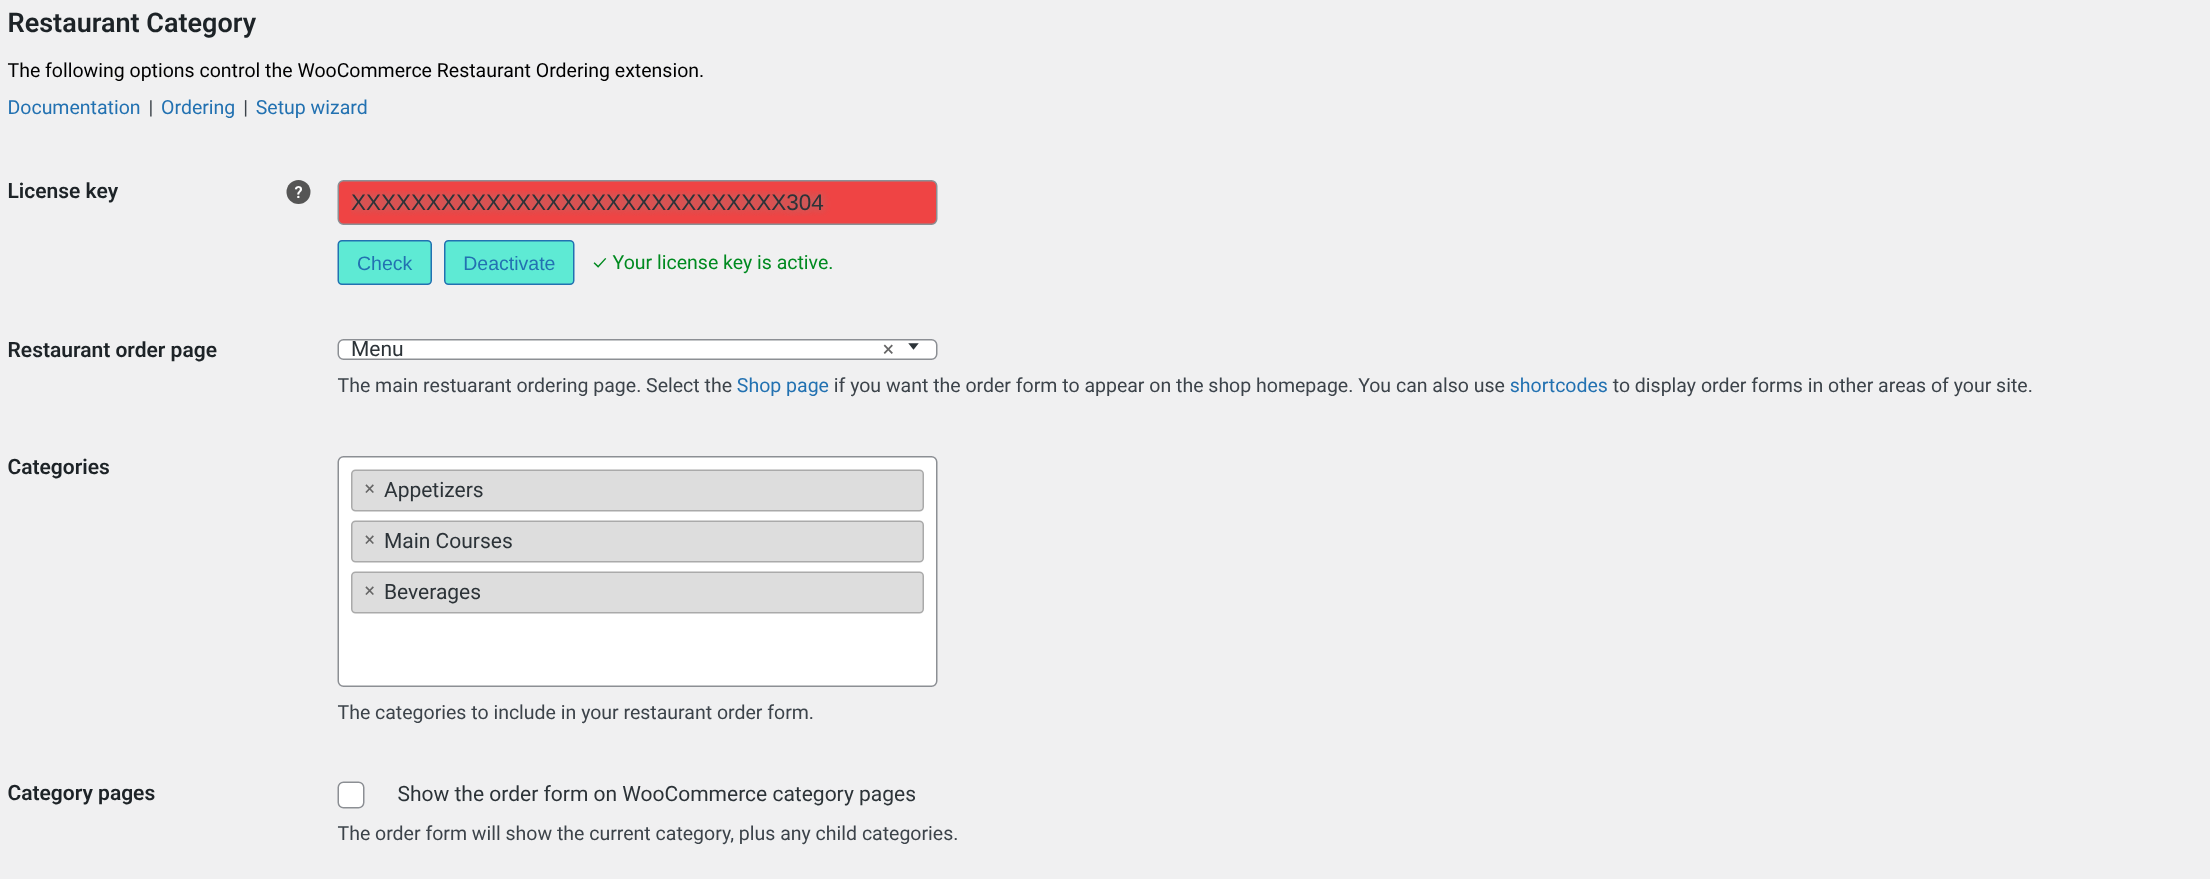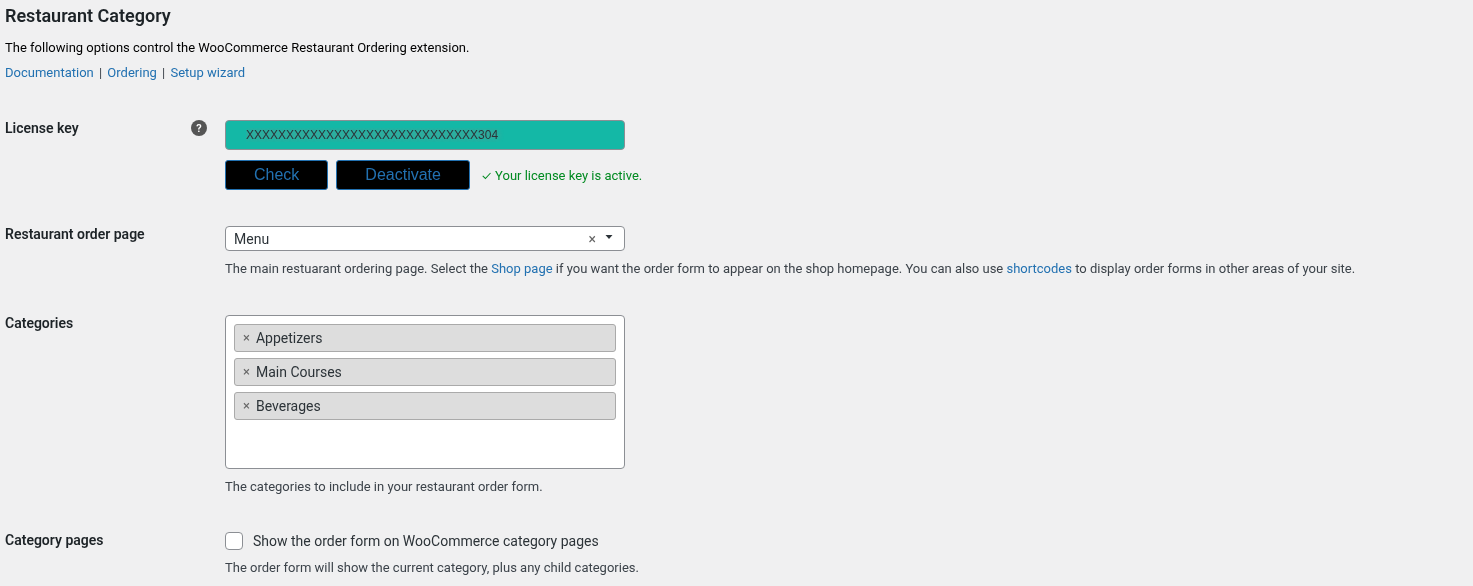--- a/index.html
+++ b/index.html
@@ -30,55 +30,55 @@
     font-size: 14px;
     color: #1d2327;
     padding: 18px 10px 18px 0;
   }
   .form-table td { vertical-align: top; padding: 18px 0 18px 0; }
 
   .help-icon { display:inline-flex; align-items:center; justify-content:center; width:16px; height:16px; border-radius:50%; background:#555; color:#fff; font-size:11px; font-weight:600; margin-left:auto; cursor:help; }
   .th-inner { display:flex; align-items:flex-start; justify-content:space-between; padding-right:8px;}
 
   input.text-input {
-    width: 400px; height: 30px; padding: 2px 20px;
+    width: 400px; height: 30px; padding: 2px 8px;
     border: 1px solid #8c8f94; border-radius: 4px;
-    font-size: 12px; background:#14b8a6; color:#2c3338;
+    font-size: 15px; background:#ef4444; color:#2c3338;
   }
   .blurred { color: transparent; text-shadow: 0 0 6px #888; }
   .license-row2 { margin-top: 10px; display:flex; align-items:center; gap:8px; }
   button.secondary {
-    height: 30px; padding: 0 28px;
-    border: 1px solid #2271b1; background:#000000; color:#2271b1;
-    border-radius: 3px; font-size: 16px; cursor:pointer;
+    height: 30px; padding: 0 12px;
+    border: 1px solid #2271b1; background:#5eead4; color:#2271b1;
+    border-radius: 3px; font-size: 13px; cursor:pointer;
   }
   .status-active { color:#008a20; font-size:13px; display:inline-flex; align-items:center; gap:4px; margin-left:4px;}
   .check-mark { color:#008a20; }
 
   .select2 {
-    width: 400px; height: 25px; border:1px solid #8c8f94; border-radius:4px;
+    width: 400px; height: 14px; border:1px solid #8c8f94; border-radius:4px;
     background:#fff; display:flex; align-items:center; padding:0 8px; position:relative;
     font-size:14px; color:#2c3338;
   }
   .select2 .clear { position:absolute; right:28px; color:#666; font-size:14px; cursor:pointer; }
   .select2 .arrow { position:absolute; right:8px; color:#2c3338; pointer-events:none; }
 
   .description { font-size: 13px; color:#3c434a; margin-top:8px; line-height:1.5; }
 
   .multiselect {
     width: 400px; border:1px solid #8c8f94; border-radius:4px; background:#fff;
     padding: 8px 8px 48px 8px; display:flex; flex-direction:column; gap:6px;
   }
   .tag {
     background:#ddd; border:1px solid #aaa; border-radius:3px;
     padding: 5px 8px; font-size:14px; color:#2c3338; display:flex; align-items:center; gap:6px;
   }
   .tag .remove { color:#666; font-size:13px; cursor:pointer; }
 
-  .checkbox-row { display:flex; align-items:center; gap:10px; }
+  .checkbox-row { display:flex; align-items:center; gap:22px; }
   input.checkbox {
     width:18px; height:18px; border:1px solid #8c8f94; border-radius:4px;
     appearance:none; background:#fff; cursor:pointer; position:relative;
   }
   .checkbox-label { font-size:14px; color:#2c3338; }
 </style>
 </head>
 <body>
 
 <h2 class="page-title">Restaurant Category</h2>

